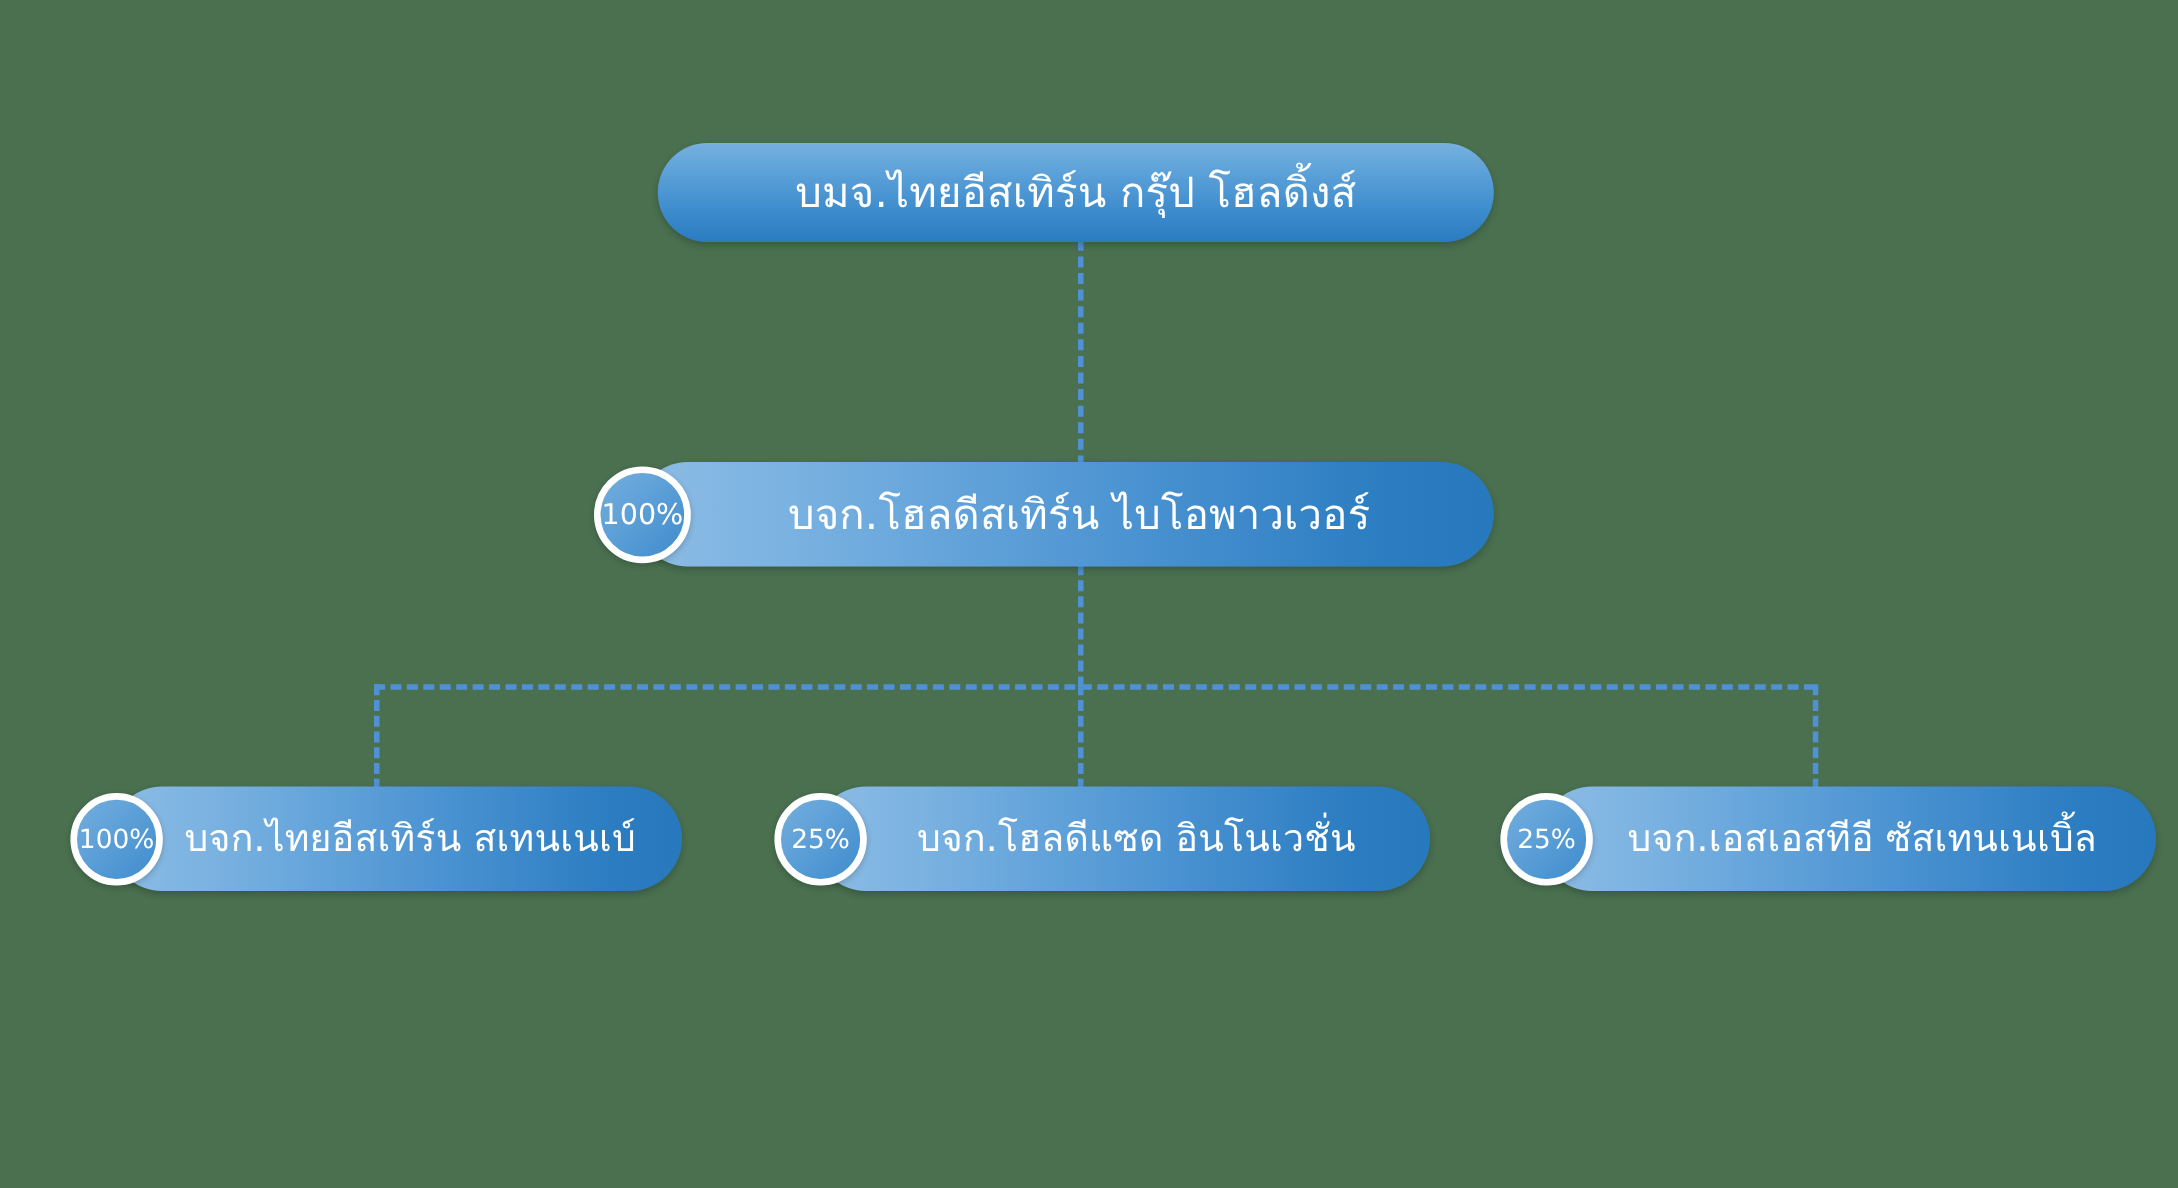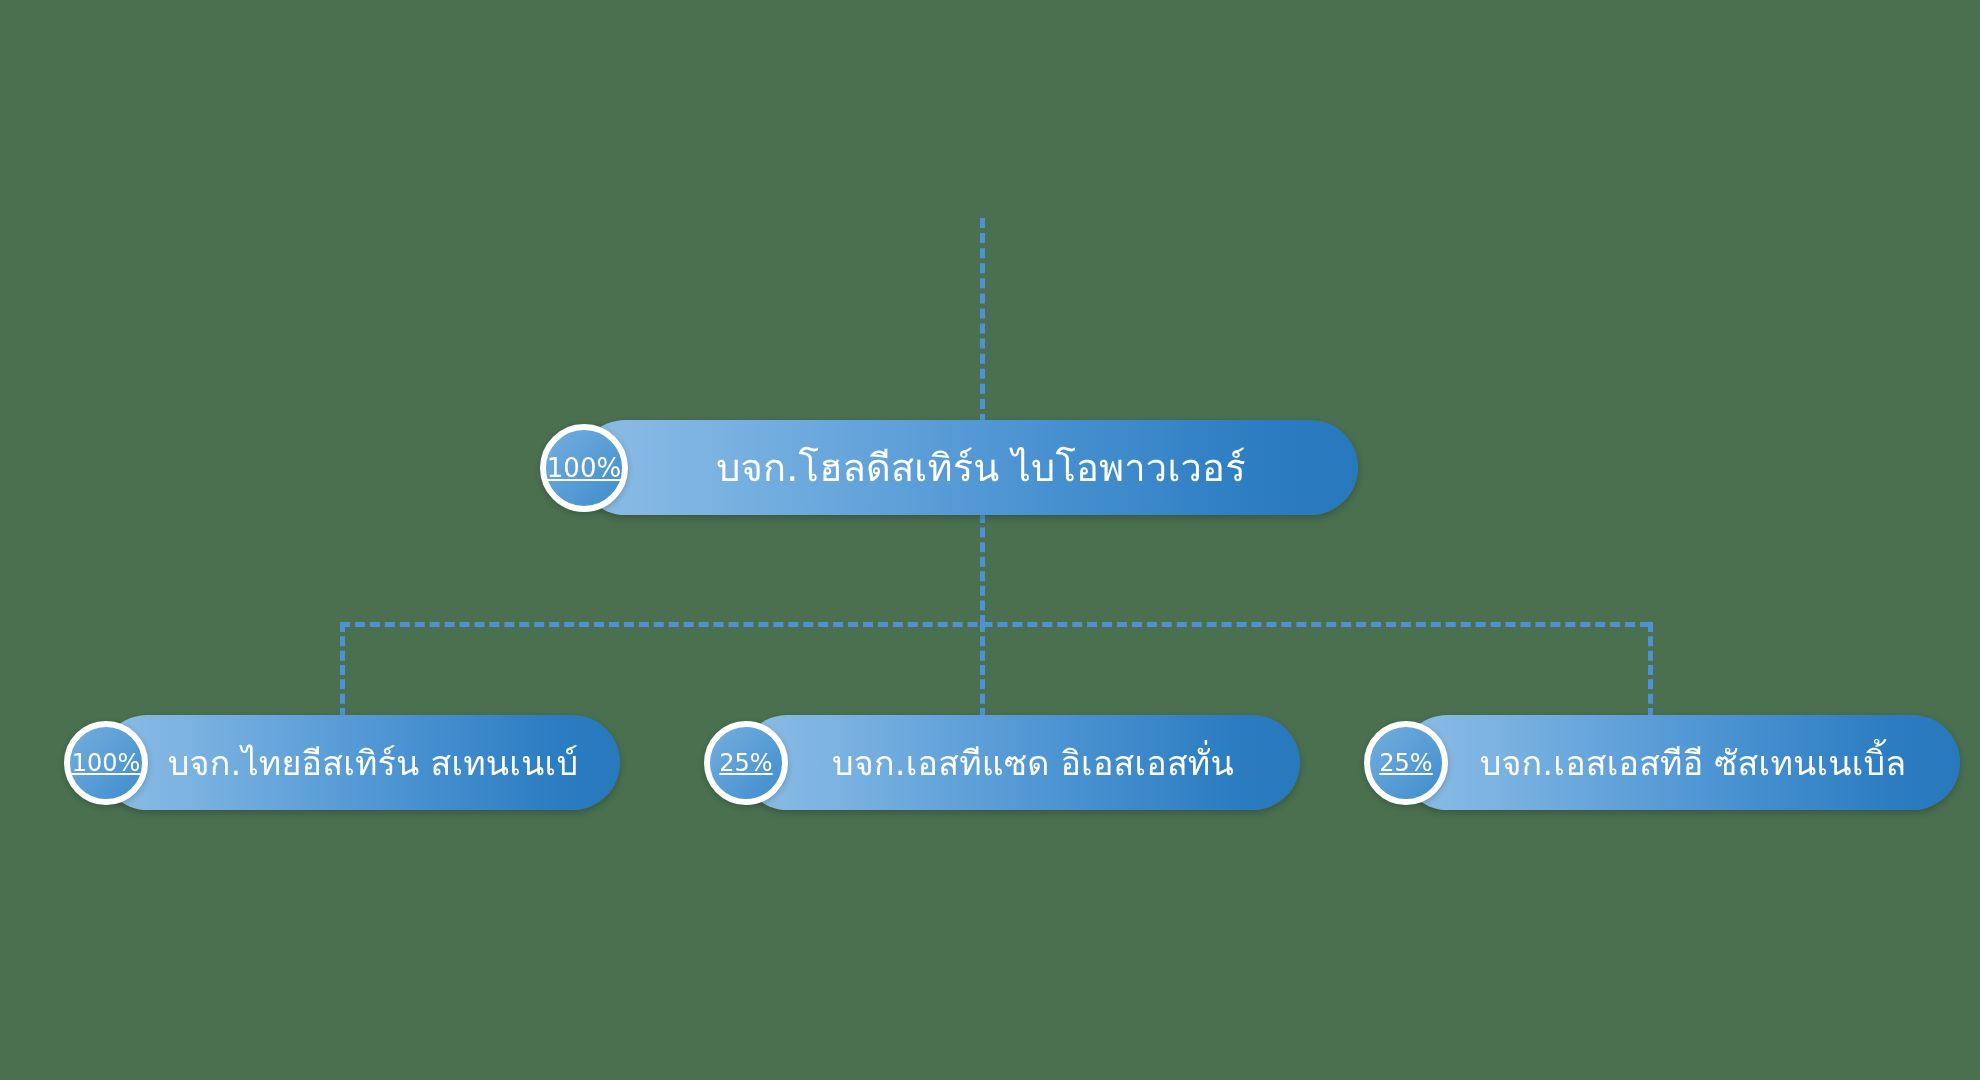--- a/index.html
+++ b/index.html
@@ -94,39 +94,42 @@
     height: 88px;
     transform: translate(-38px, -50%);
     font-size: 26px;
   }
   .badge-level-3 {
     width: 84px;
     height: 84px;
     transform: translate(-36px, -50%);
     font-size: 24px;
   }
-  .badge-text { line-height: 1; text-decoration: underline; }
+  .badge-text { line-height: 1; }
 </style>
 </head>
 <body>
 
 <div id="canvas">
 
   <div class="conn-v" style="left:980px; top:218px; height:206px;"></div>
 
   <div class="conn-v" style="left:980px; top:513px; height:112px;"></div>
 
   <div class="conn-h" style="left:340px; top:622px; width:1310px;"></div>
 
   <div class="conn-v" style="left:340px; top:622px; height:96px;"></div>
 
   <div class="conn-v" style="left:980px; top:622px; height:96px;"></div>
 
   <div class="conn-v" style="left:1648px; top:622px; height:96px;"></div>
 
+  <div class="node level-1" style="left:598px; top:130px; width:760px; height:90px;">
+    <span class="node-label">บมจ.ไทยอีสเทิร์น กรุ๊ป โฮลดิ้งส์</span>
+  </div>
 
   <div class="node level-2" style="left:578px; top:420px; width:780px; height:95px;">
     <div class="badge badge-level-2">
       <span class="badge-text">100%</span>
     </div>
     <div class="node-label-wrap">
       <span class="node-label">บจก.โฮลดีสเทิร์น ไบโอพาวเวอร์</span>
     </div>
   </div>
 
@@ -137,21 +140,21 @@
     <div class="node-label-wrap">
       <span class="node-label">บจก.ไทยอีสเทิร์น สเทนเนเบ์</span>
     </div>
   </div>
 
   <div class="node level-3" style="left:740px; top:715px; width:560px; height:95px;">
     <div class="badge badge-level-3">
       <span class="badge-text">25%</span>
     </div>
     <div class="node-label-wrap">
-      <span class="node-label">บจก.เอสทีแซด อิเอสเอสทั่น</span>
+      <span class="node-label">บจก.โฮลดีแซด อินโนเวชั่น</span>
     </div>
   </div>
 
   <div class="node level-3" style="left:1400px; top:715px; width:560px; height:95px;">
     <div class="badge badge-level-3">
       <span class="badge-text">25%</span>
     </div>
     <div class="node-label-wrap">
       <span class="node-label">บจก.เอสเอสทีอี ซัสเทนเนเบิ้ล</span>
     </div>

